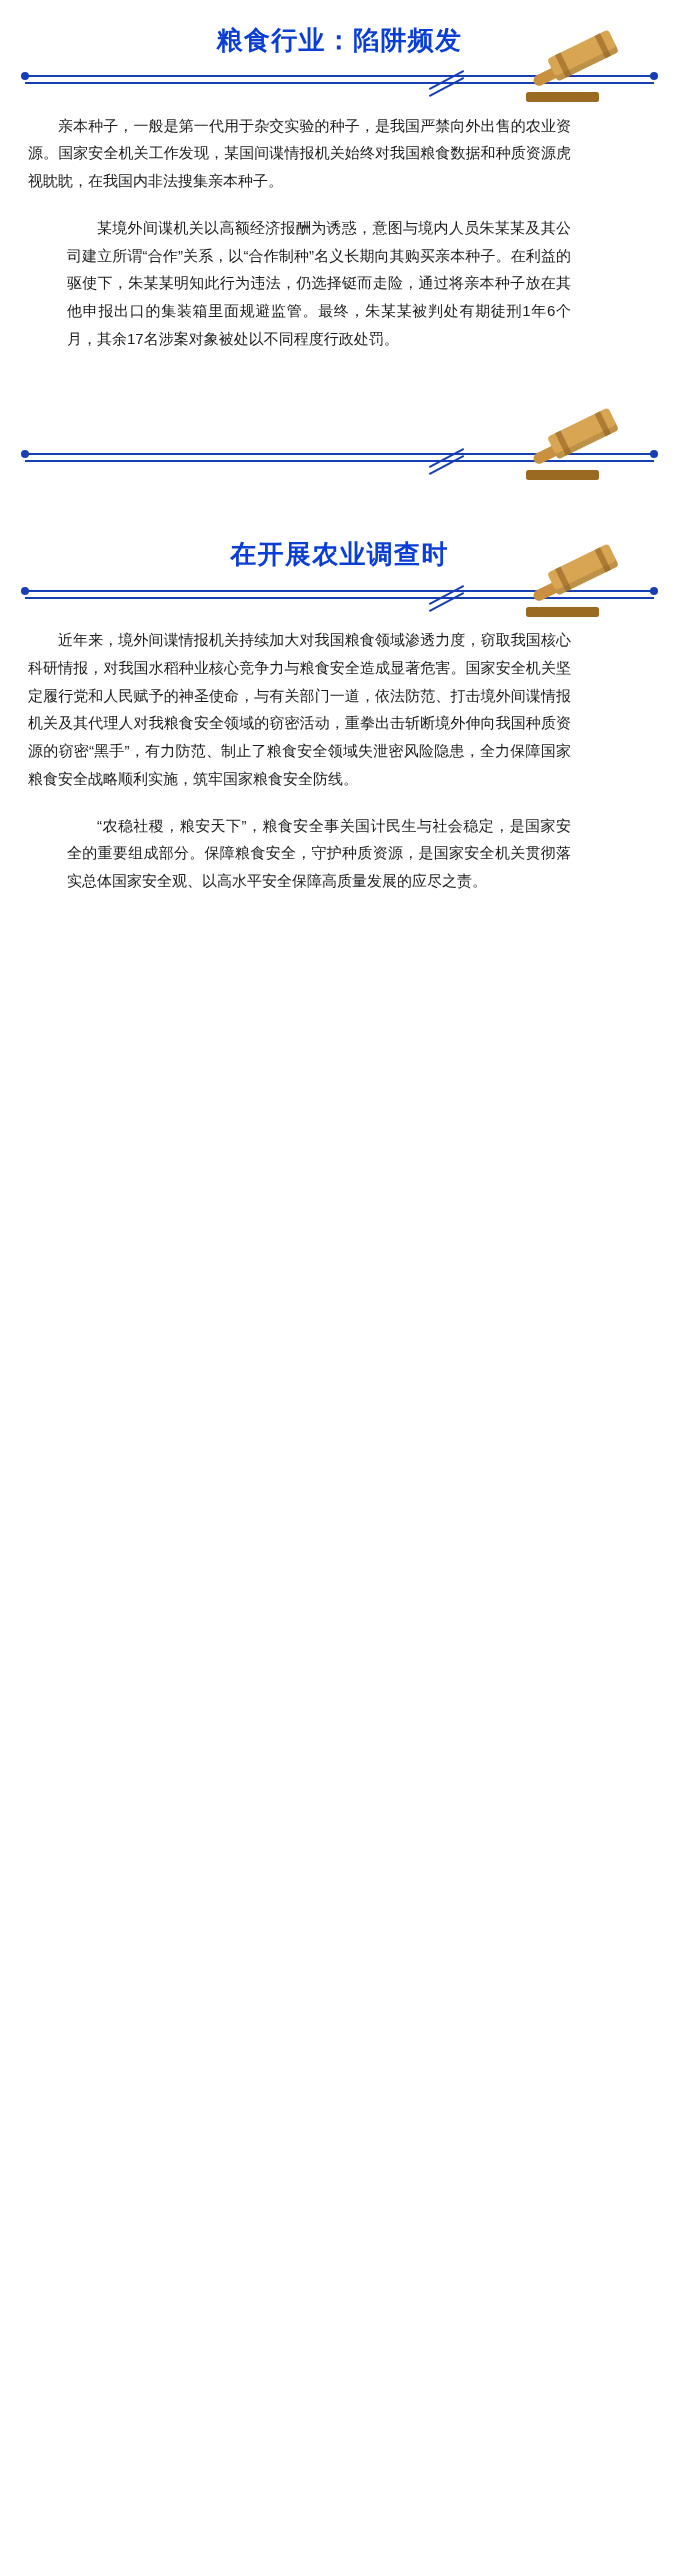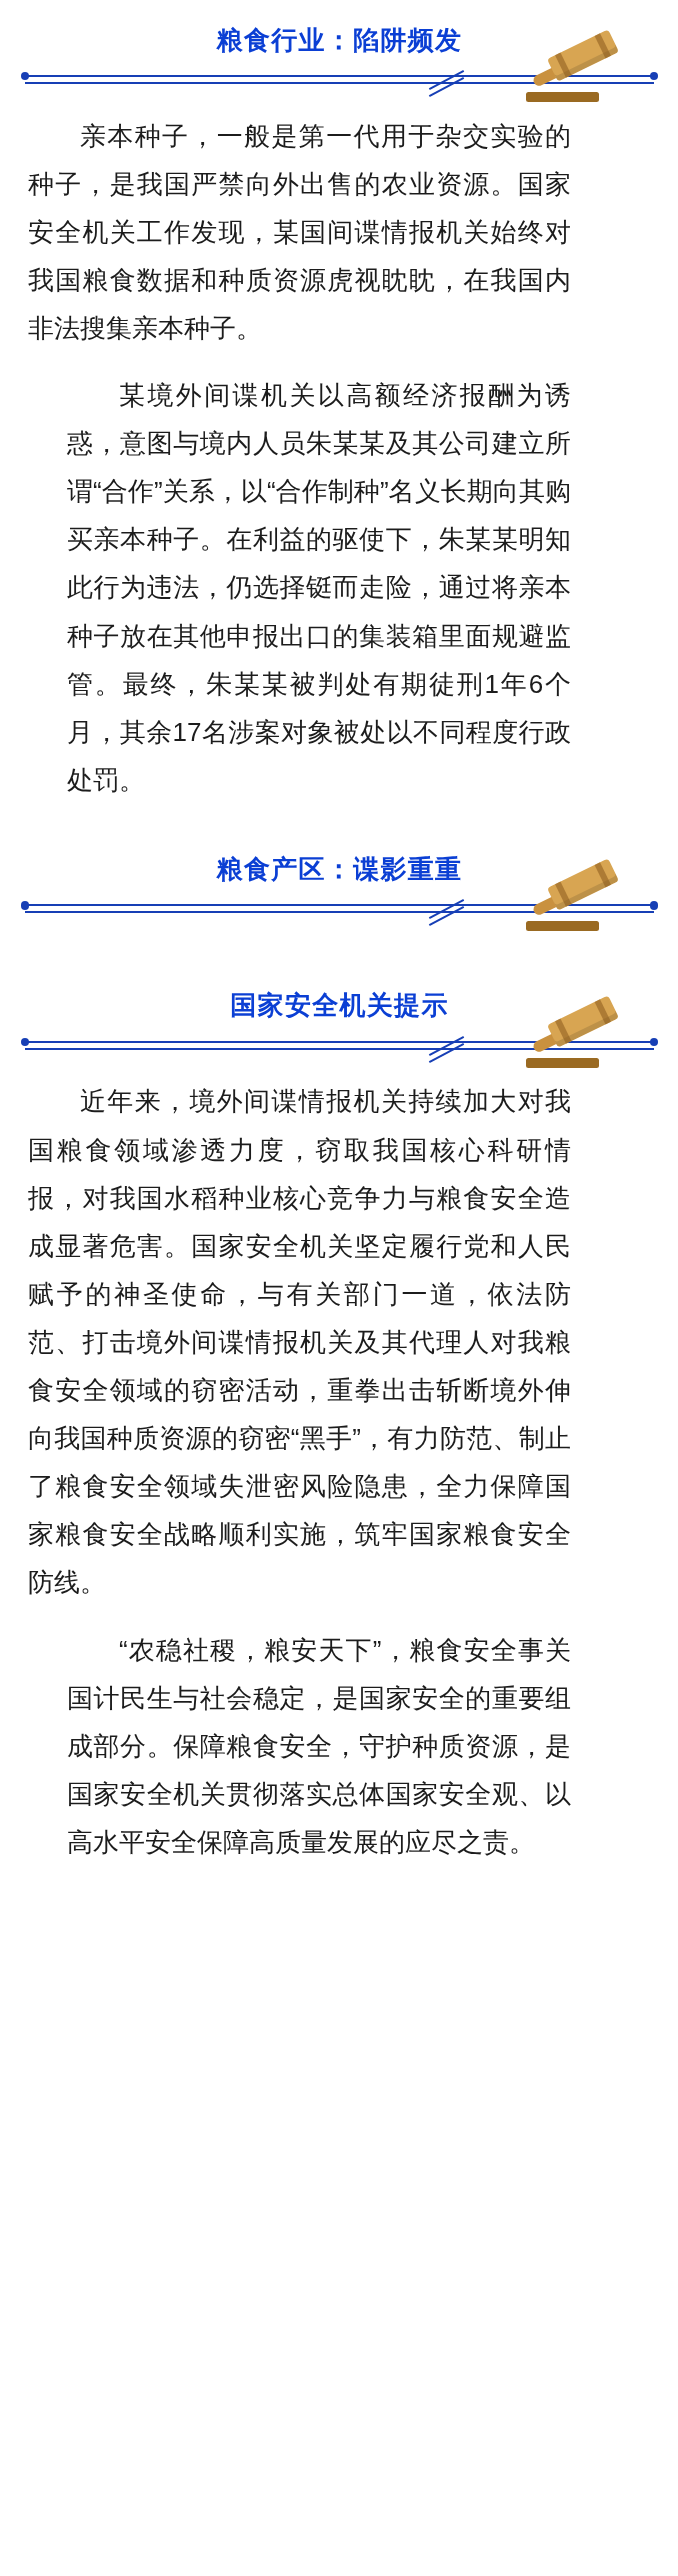--- a/index.html
+++ b/index.html
@@ -136,21 +136,21 @@
     background: #9a6a22;
     border-radius: 2.5px;
   }
 
   
   .body {
     padding: 0 28px;
   }
   p.para {
     margin: 0 0 19px 0;
-    font-size: 26px;
+    font-size: 15px;
     line-height: 1.85;
     text-align: justify;
     text-justify: inter-ideograph;
     text-indent: 2em;
     color: #1c1c1c;
     font-family: "Liberation Sans", sans-serif;
   }
   p.para:last-child { margin-bottom: 0; margin-left: 39px; }
   .spacer-md { height: 21.4px; }
 </style>
@@ -182,21 +182,20 @@
     <div class="body">
       <p class="para">亲本种子，一般是第一代用于杂交实验的种子，是我国严禁向外出售的农业资源。国家安全机关工作发现，某国间谍情报机关始终对我国粮食数据和种质资源虎视眈眈，在我国内非法搜集亲本种子。</p>
       <p class="para">某境外间谍机关以高额经济报酬为诱惑，意图与境内人员朱某某及其公司建立所谓“合作”关系，以“合作制种”名义长期向其购买亲本种子。在利益的驱使下，朱某某明知此行为违法，仍选择铤而走险，通过将亲本种子放在其他申报出口的集装箱里面规避监管。最终，朱某某被判处有期徒刑1年6个月，其余17名涉案对象被处以不同程度行政处罚。</p>
     </div>
   </div>
 
   <div class="spacer-md"></div>
 
   <div class="section">
     <div class="heading-wrap">
-      <div class="heading-title">粮食产区：谍影重重</div>
       <div class="deco">
         <div class="line-a"></div>
         <div class="line-b"></div>
         <div class="slant s1"></div>
         <div class="slant s2"></div>
         <div class="dot left"></div>
         <div class="dot right"></div>
       </div>
       <div class="gavel">
         <div class="handle"></div>
@@ -206,21 +205,21 @@
           </div>
         <div class="base"></div>
       </div>
     </div>
   </div>
 
   <div class="spacer-md"></div>
 
   <div class="section">
     <div class="heading-wrap">
-      <div class="heading-title">国家安全机关提示</div>
+      <div class="heading-title">在开展农业调查时</div>
       <div class="deco">
         <div class="line-a"></div>
         <div class="line-b"></div>
         <div class="slant s1"></div>
         <div class="slant s2"></div>
         <div class="dot left"></div>
         <div class="dot right"></div>
       </div>
       <div class="gavel">
         <div class="handle"></div>

